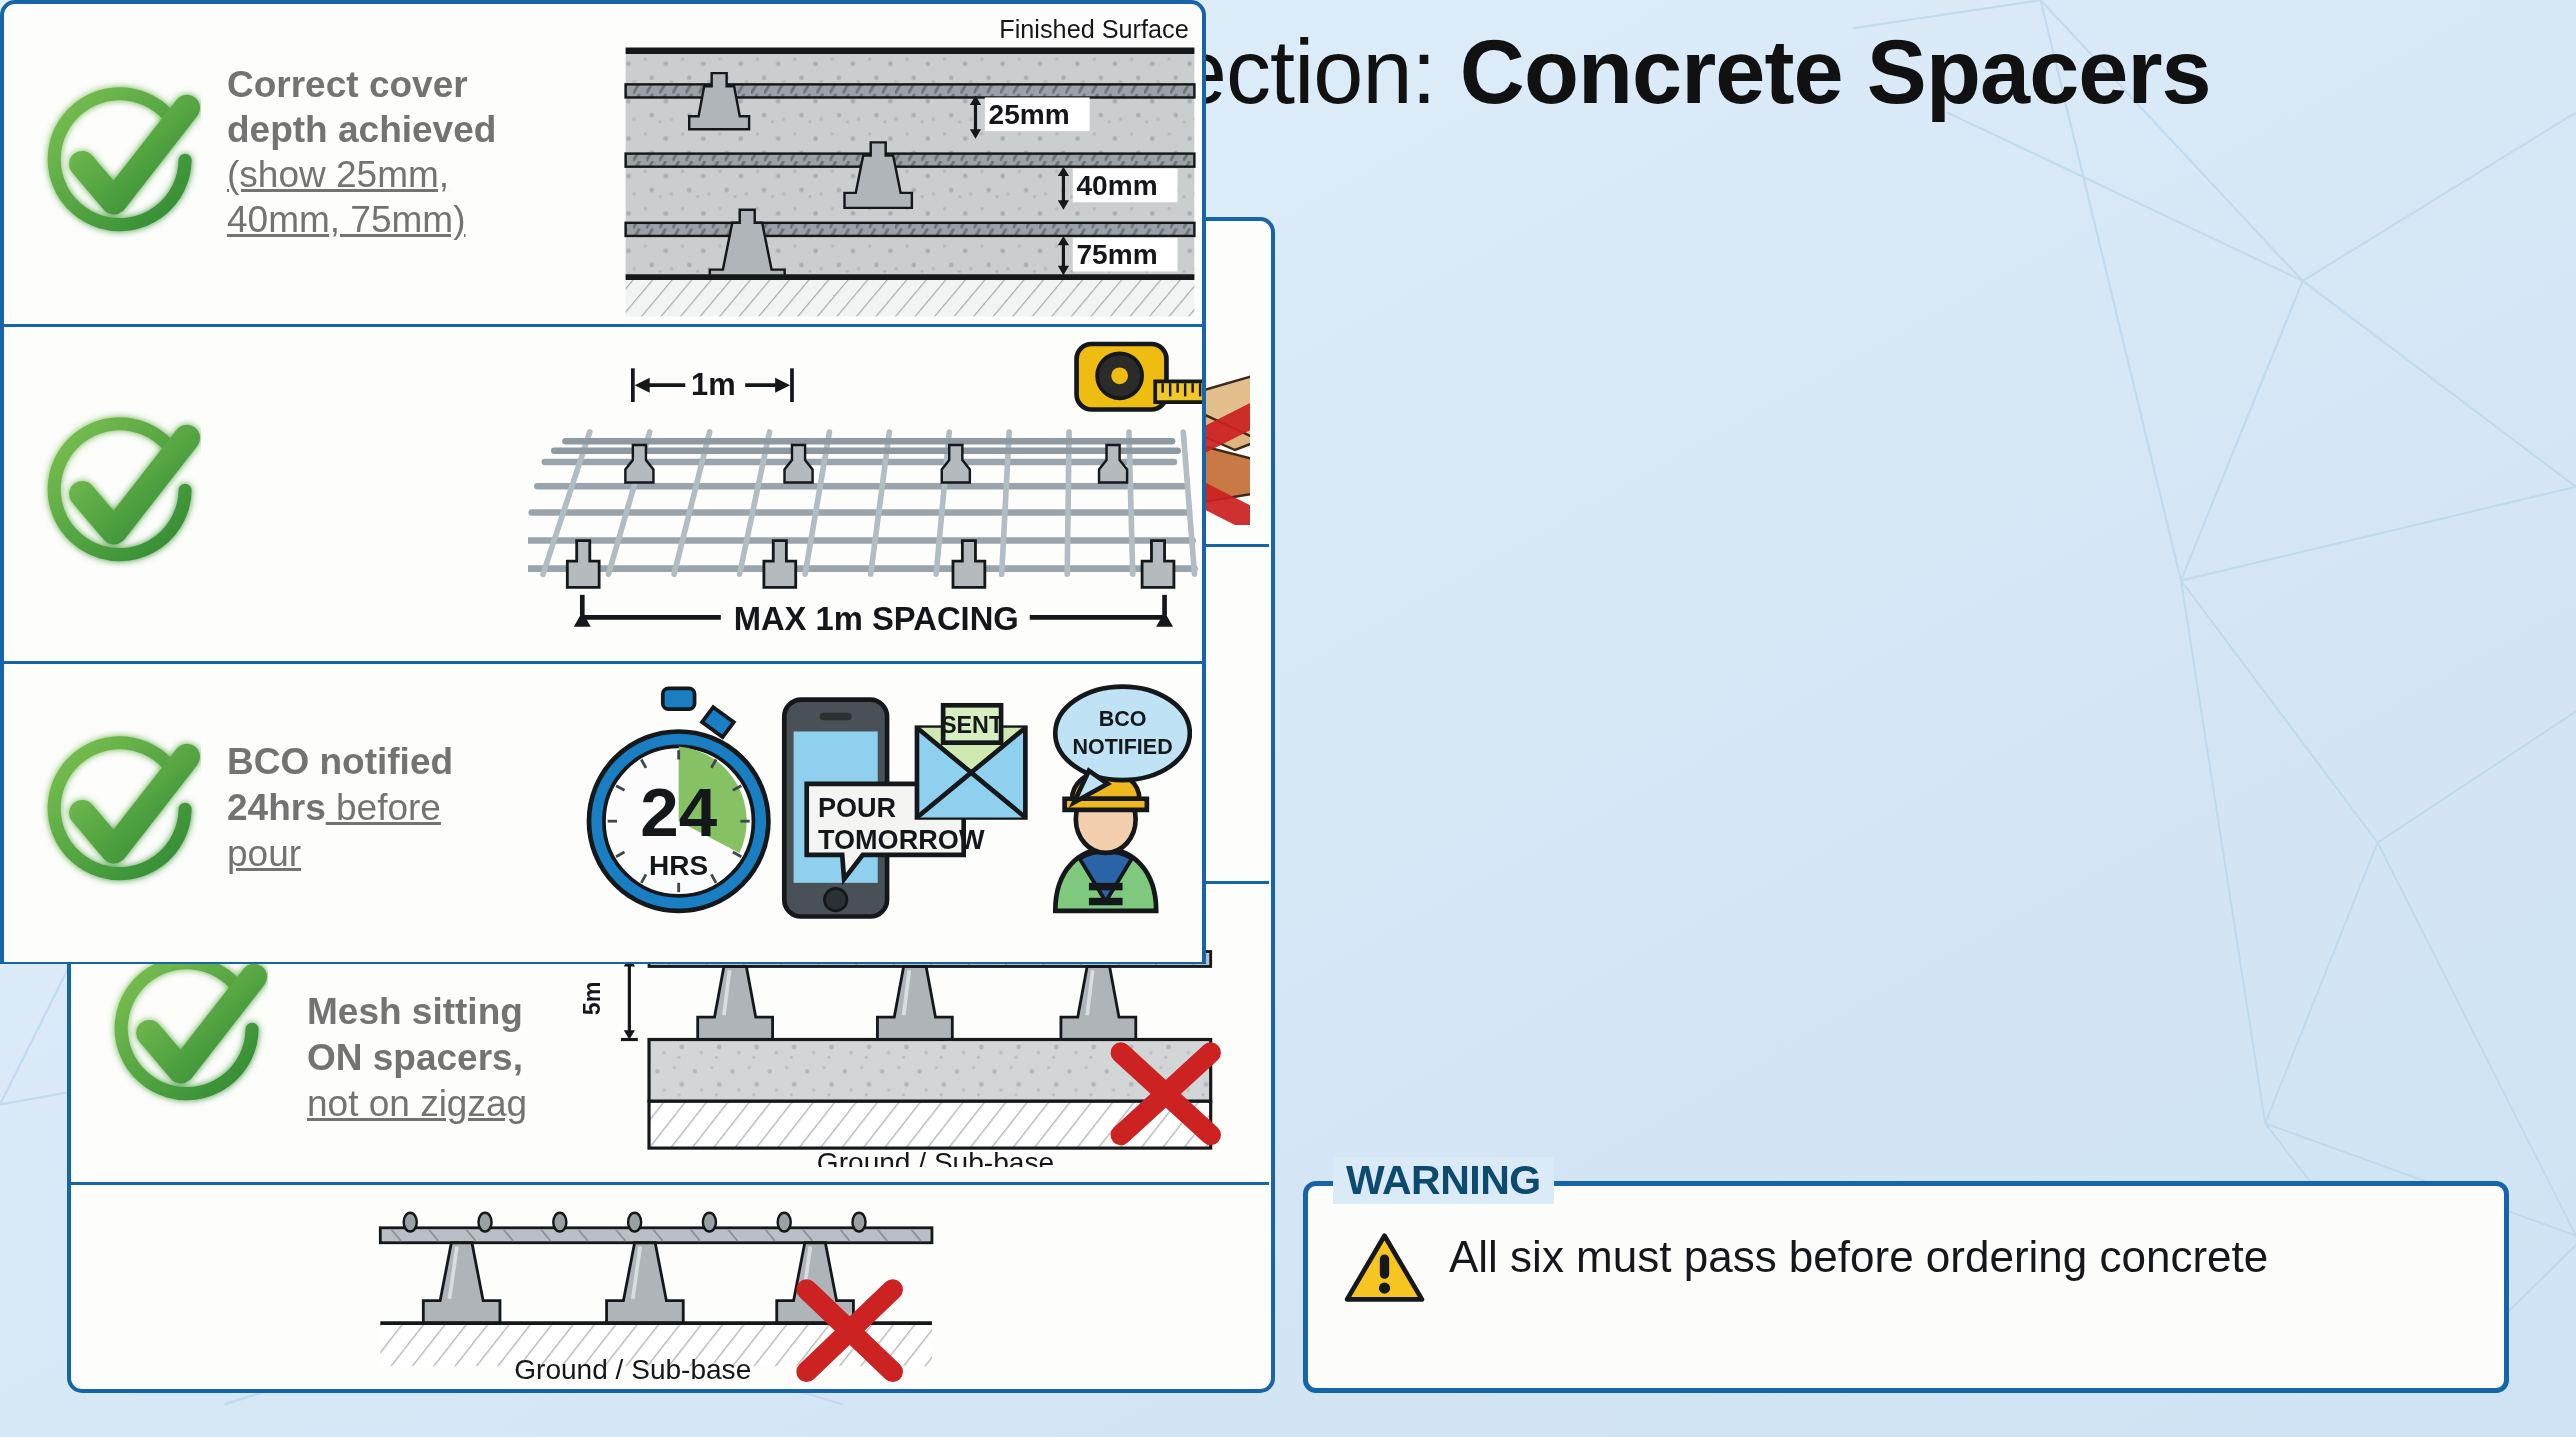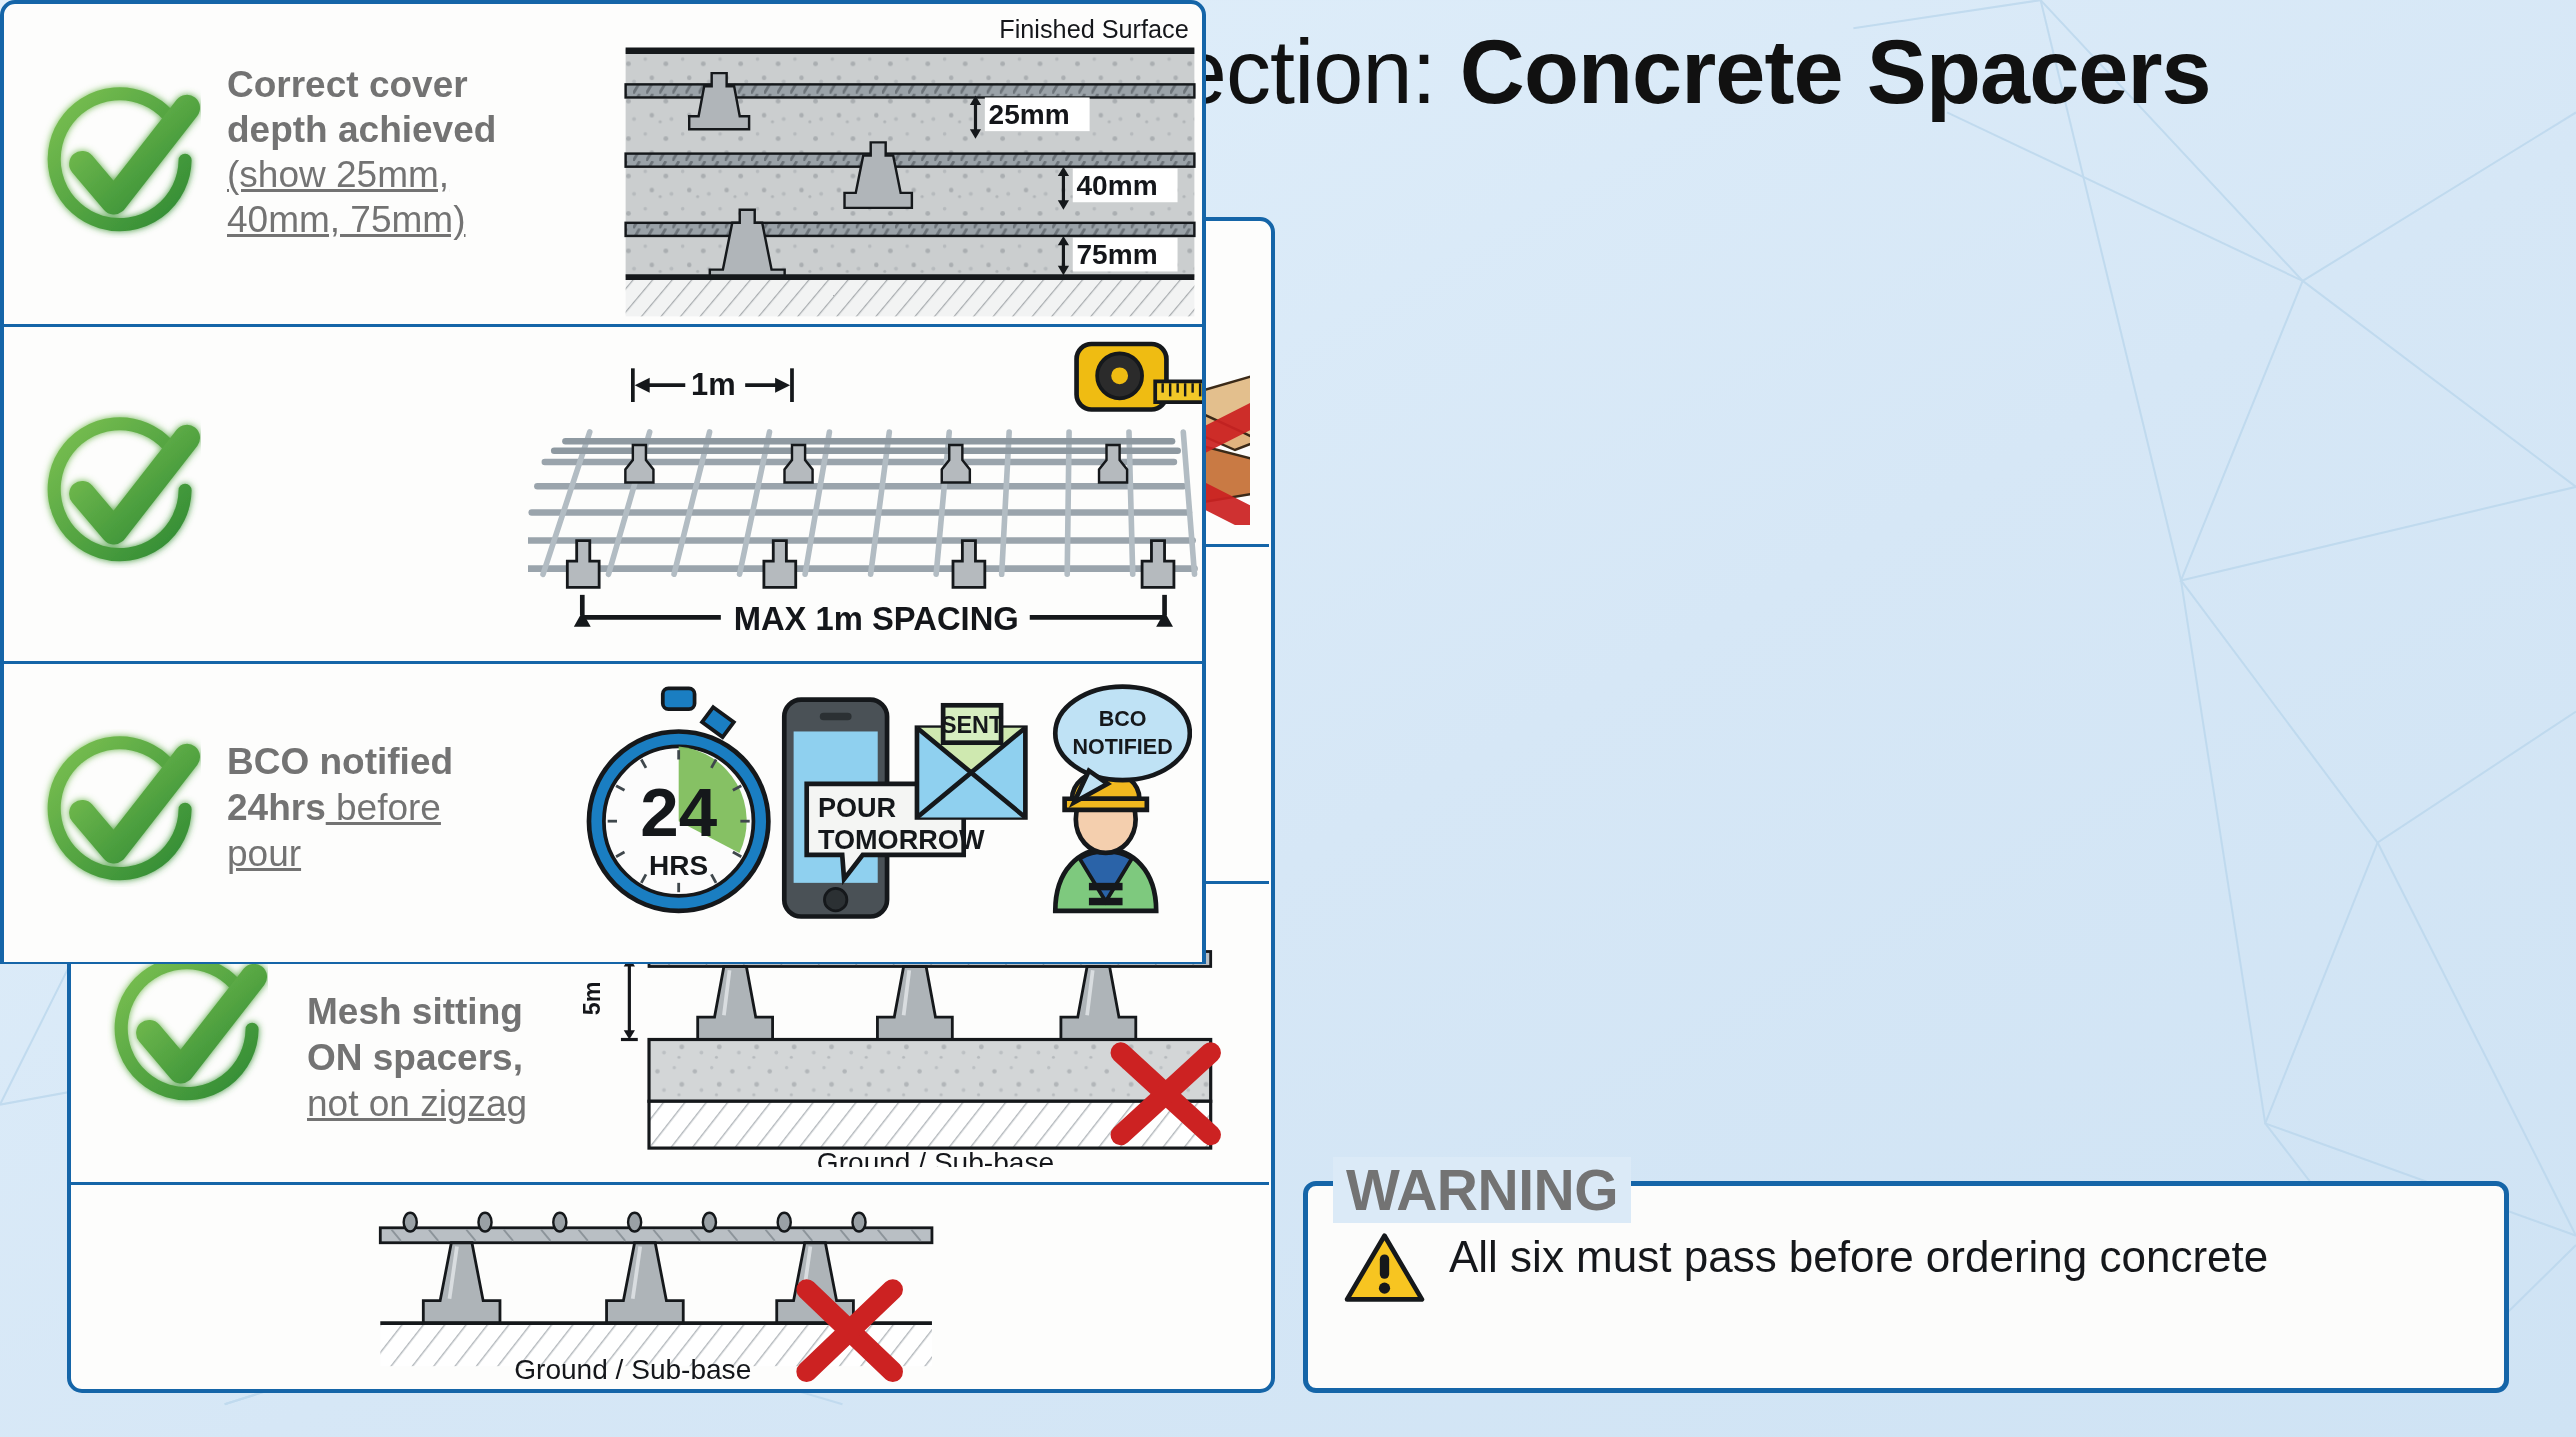--- a/index.html
+++ b/index.html
@@ -64,21 +64,21 @@
 
   
   #warning-box{
     position:absolute;left:1303px;top:1181px;width:1206px;height:212px;
     border:5.6px solid #1565a8;border-radius:13px;box-sizing:border-box;
     background:#fcfcfb;
   }
   #warning-legend{
     position:absolute;left:1333px;top:1157px;
     background:#dbeaf7;padding:0 13px;
-    color:#737373;font-weight:700;font-size:57px;letter-spacing:-0.5px;
+    color:#0c4a6e;font-weight:700;font-size:41px;letter-spacing:-0.5px;
   }
   #warning-row{position:absolute;left:1344px;top:1232px;
     display:flex;gap:24px;}
   #warning-text{font-size:44px;color:#15171b;font-weight:400;white-space:nowrap;}
   .dimbox{fill:#ffffff;}
 </style>
 </head>
 <body>
 
 <svg id="bg-lines" width="2576" height="1438" viewBox="0 0 2752 1536">

